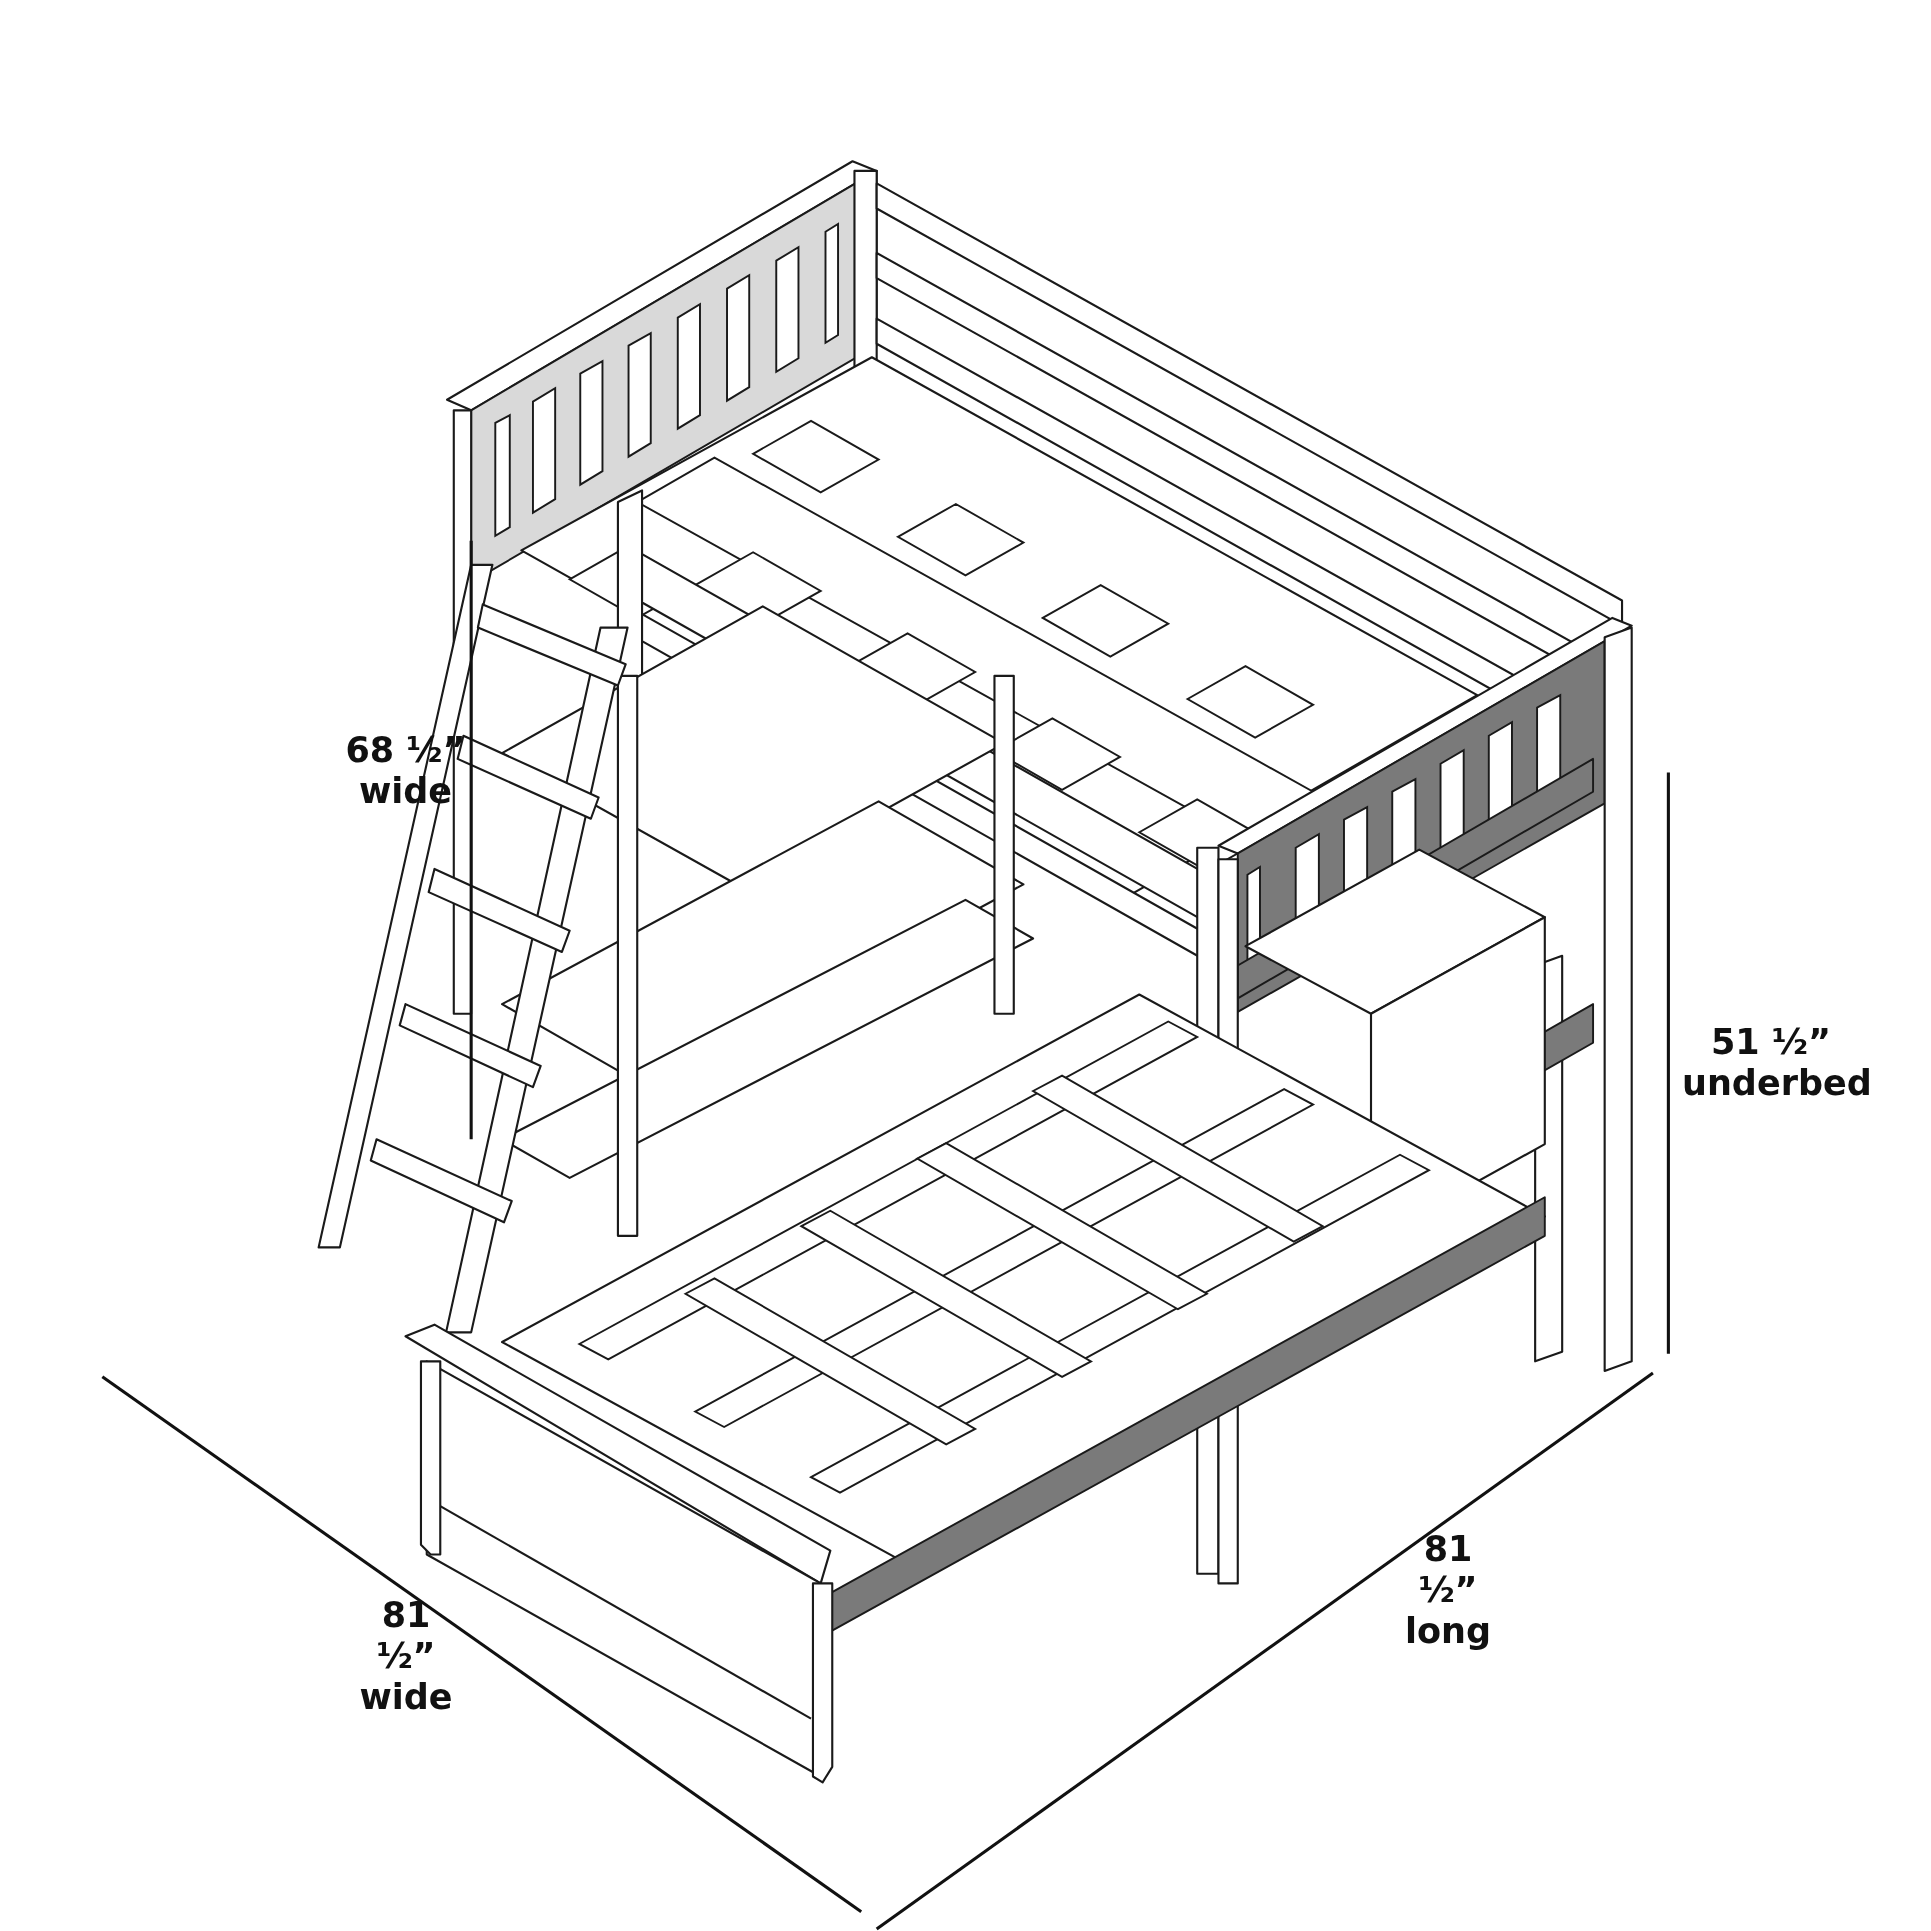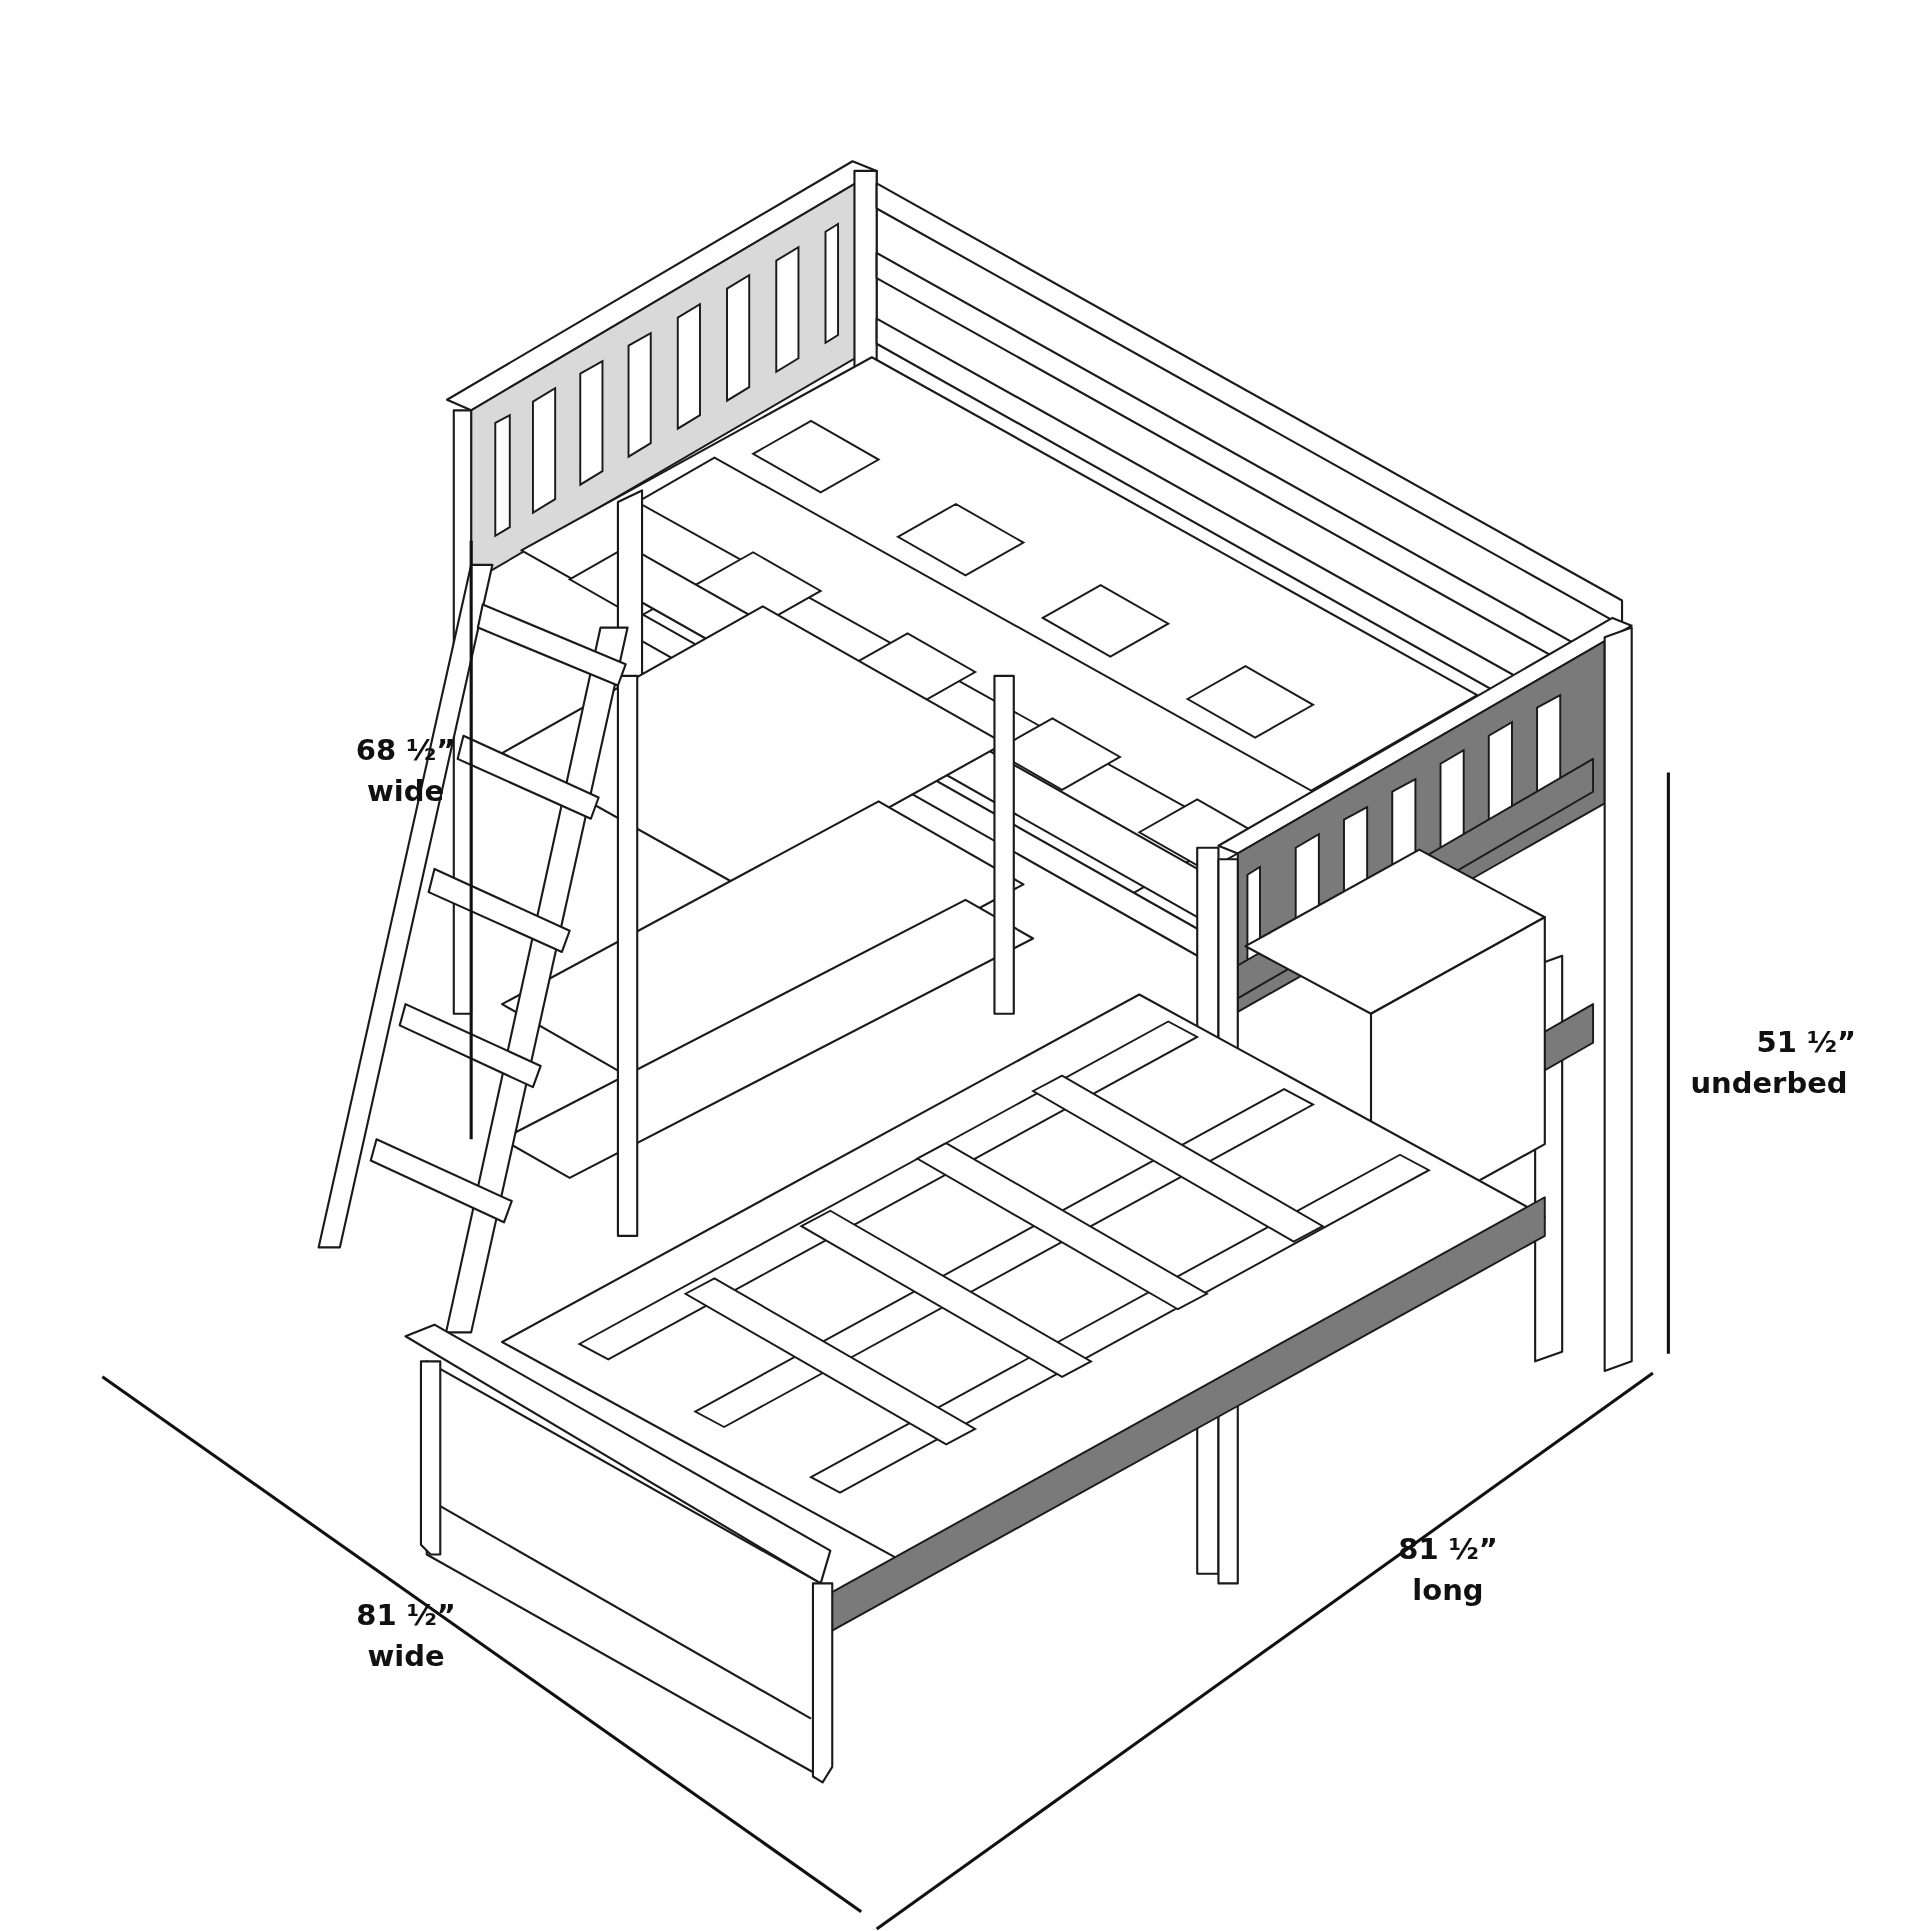--- a/index.html
+++ b/index.html
@@ -1,18 +1,18 @@
 <!DOCTYPE html>
 <html><head>
   <meta charset="utf-8">
   <style>
     html, body { margin: 0; padding: 0; background: #ffffff; }
     body { width: 1931px; height: 1931px; position: relative; overflow: hidden; font-family: "Liberation Sans", sans-serif; }
     #stage { position: absolute; left: 0; top: 0; width: 1931px; height: 1931px; }
-    .dim-label { position: absolute; text-align: center; color: #111111; font-weight: bold; font-size: 29px; line-height: 41px; font-family: "DejaVu Sans", sans-serif; }
+    .dim-label { position: absolute; text-align: center; color: #111111; font-weight: bold; font-size: 35px; line-height: 41px; font-family: "DejaVu Sans", sans-serif; }
     .dim-label span { display: block; }
     svg .ln { stroke: #1a1a1a; stroke-width: 2.2; fill: none; stroke-linejoin: round; }
     svg .face { fill: #ffffff; stroke: #1a1a1a; stroke-width: 2.2; stroke-linejoin: round; }
     svg .shade { fill: #d9d9d9; stroke: #1a1a1a; stroke-width: 2; stroke-linejoin: round; }
     svg .dark { fill: #7a7a7a; stroke: #1a1a1a; stroke-width: 2; stroke-linejoin: round; }
     svg .dim { stroke: #111111; stroke-width: 3.2; fill: none; }
   </style>
 </head>
 <body>
 
@@ -140,21 +140,21 @@
     </g>
   </svg>
 
   
   <div class="dim-label" style="left:338px; top:730px; width:135px;">
     <span>68 ½”</span>
     <span>wide</span>
   </div>
 
   <div class="dim-label" style="left:1682px; top:1022px; width:174px;">
-    <span style="text-align:right; padding-left:3.9px;">51 ½”</span>
+    <span style="text-align:center; padding-left:3.9px;">51 ½”</span>
     <span>underbed</span>
   </div>
 
   <div class="dim-label" style="left:1390px; top:1529px; width:116px;">
     <span>81 ½”</span>
     <span>long</span>
   </div>
 
   <div class="dim-label" style="left:348px; top:1595px; width:116px;">
     <span>81 ½”</span>

